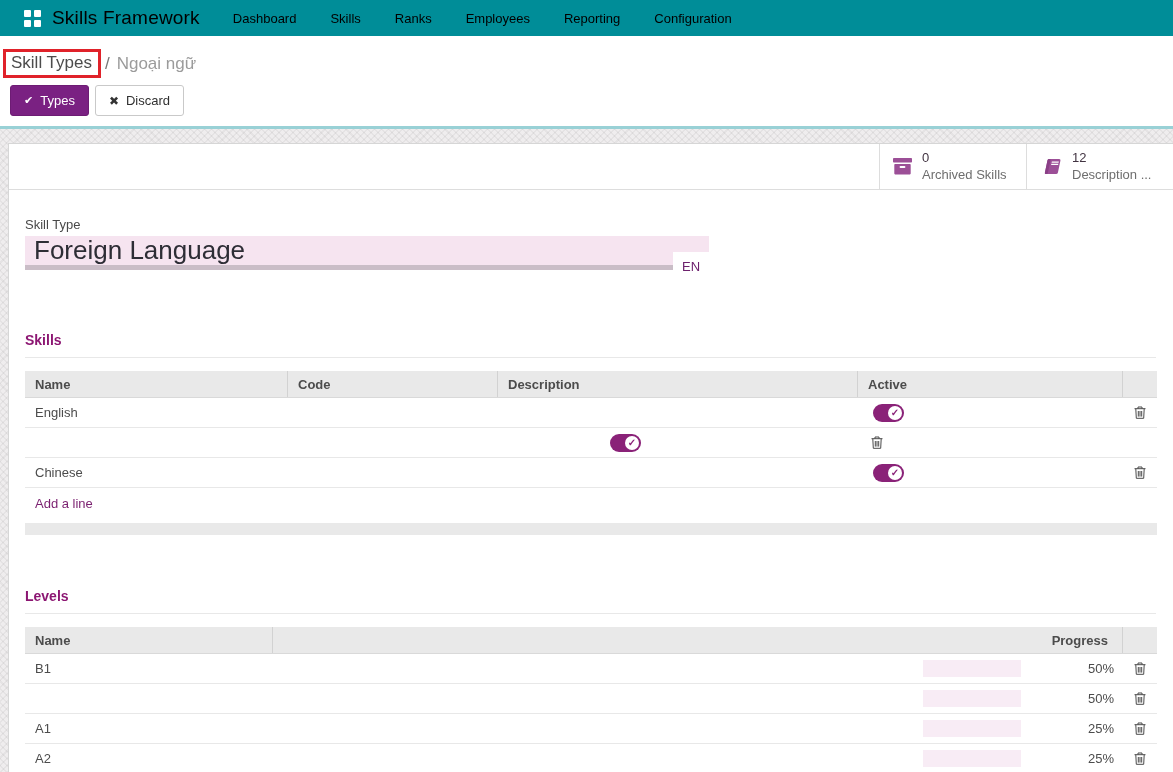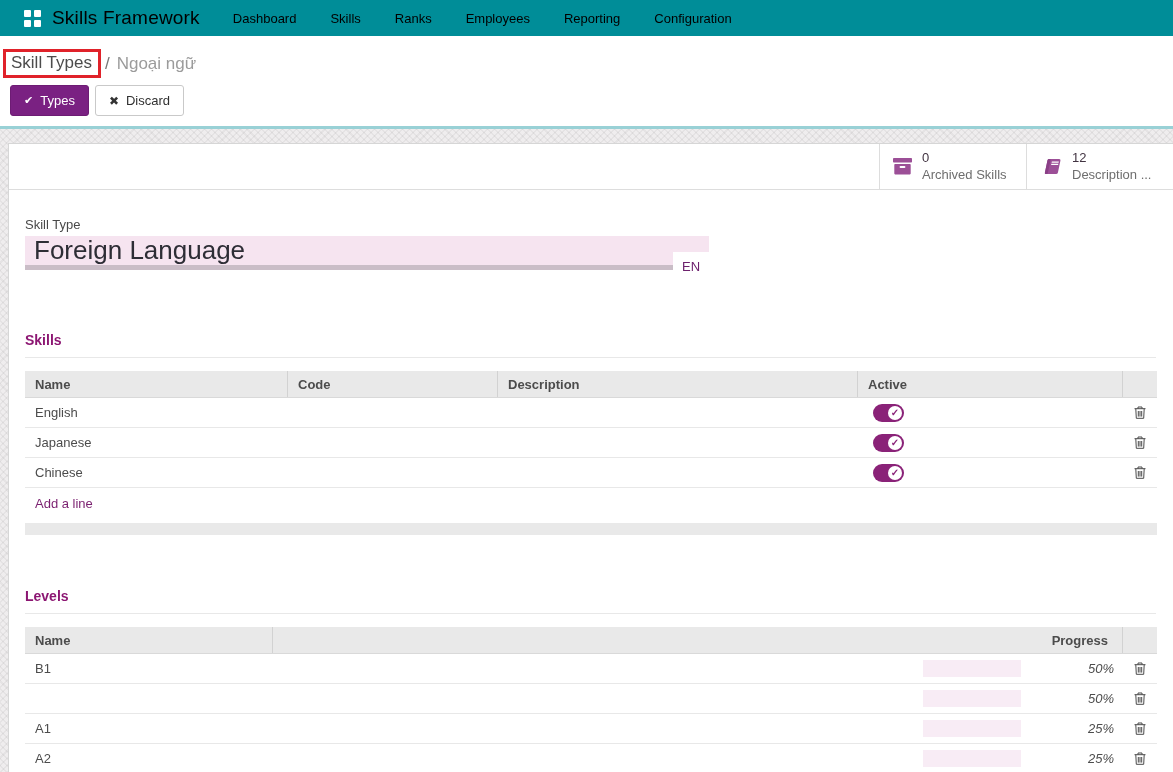--- a/index.html
+++ b/index.html
@@ -74,21 +74,21 @@
   .l-prog { width: 202px; padding-left: 2px; }
   .l-prog-head { width: 202px; justify-content: flex-end; padding-right: 14px; }
 
   .toggle { width: 31px; height: 18px; background: #8a2278; border-radius: 9px; position: relative; cursor: pointer; margin-left: 5px; }
   .knob { position: absolute; right: 2px; top: 2px; width: 14px; height: 14px; background: #fff; border-radius: 50%;
     display: flex; align-items: center; justify-content: center; font-size: 10px; font-weight: bold; color: #8a2278; }
 
   .progress-wrap { display: flex; align-items: center; width: 100%; }
   .pbar { width: 98px; height: 17px; background: #f8ecf5; }
   .pfill { height: 100%; background: #8e2385; }
-  .ppct { margin-left: auto; padding-right: 9px; color: #4c4c4c; font-style: italic; }
+  .ppct { margin-left: auto; padding-right: 9px; color: #4c4c4c; }
 
   .add-line { color: #7a1f6f; font-size: 13px; padding: 8px 0 9px 10px; cursor: pointer; border-bottom: 1px solid #e8e8e8; width: 1132px; }
   .add-line.no-bb { border-bottom: none; }
   .scroll-strip { width: 1132px; height: 12px; background: #e9e9e9; margin-top: 3px; cursor: pointer; }
   .section-gap { height: 53px; }
 
   .trash-svg { display: block; }
 </style>
 </head>
 <body>
@@ -198,21 +198,20 @@
       <svg class="trash-svg" width="12" height="13" viewBox="0 0 12 13" fill="none" stroke="#4a4a4a" stroke-width="1">
         <path d="M0.5 2.7h11"></path>
                     <path d="M4 2.7V1h4v1.7"></path>
         <path d="M1.8 2.7l.5 9.6h7.4l.5-9.6"></path>
         <path d="M4.3 5v5.6M6 5v5.6M7.7 5v5.6"></path>
       </svg>
     </div>
   </div>
 
   <div class="trow">
-    <div class="cell c-name">Japanese</div>
     <div class="cell c-code"></div>
     <div class="cell c-desc"></div>
     <div class="cell c-active">
       <span class="toggle">
         <span class="knob">✓</span>
       </span>
     </div>
     <div class="cell c-trash">
       <svg class="trash-svg" width="12" height="13" viewBox="0 0 12 13" fill="none" stroke="#4a4a4a" stroke-width="1">
         <path d="M0.5 2.7h11"></path>

